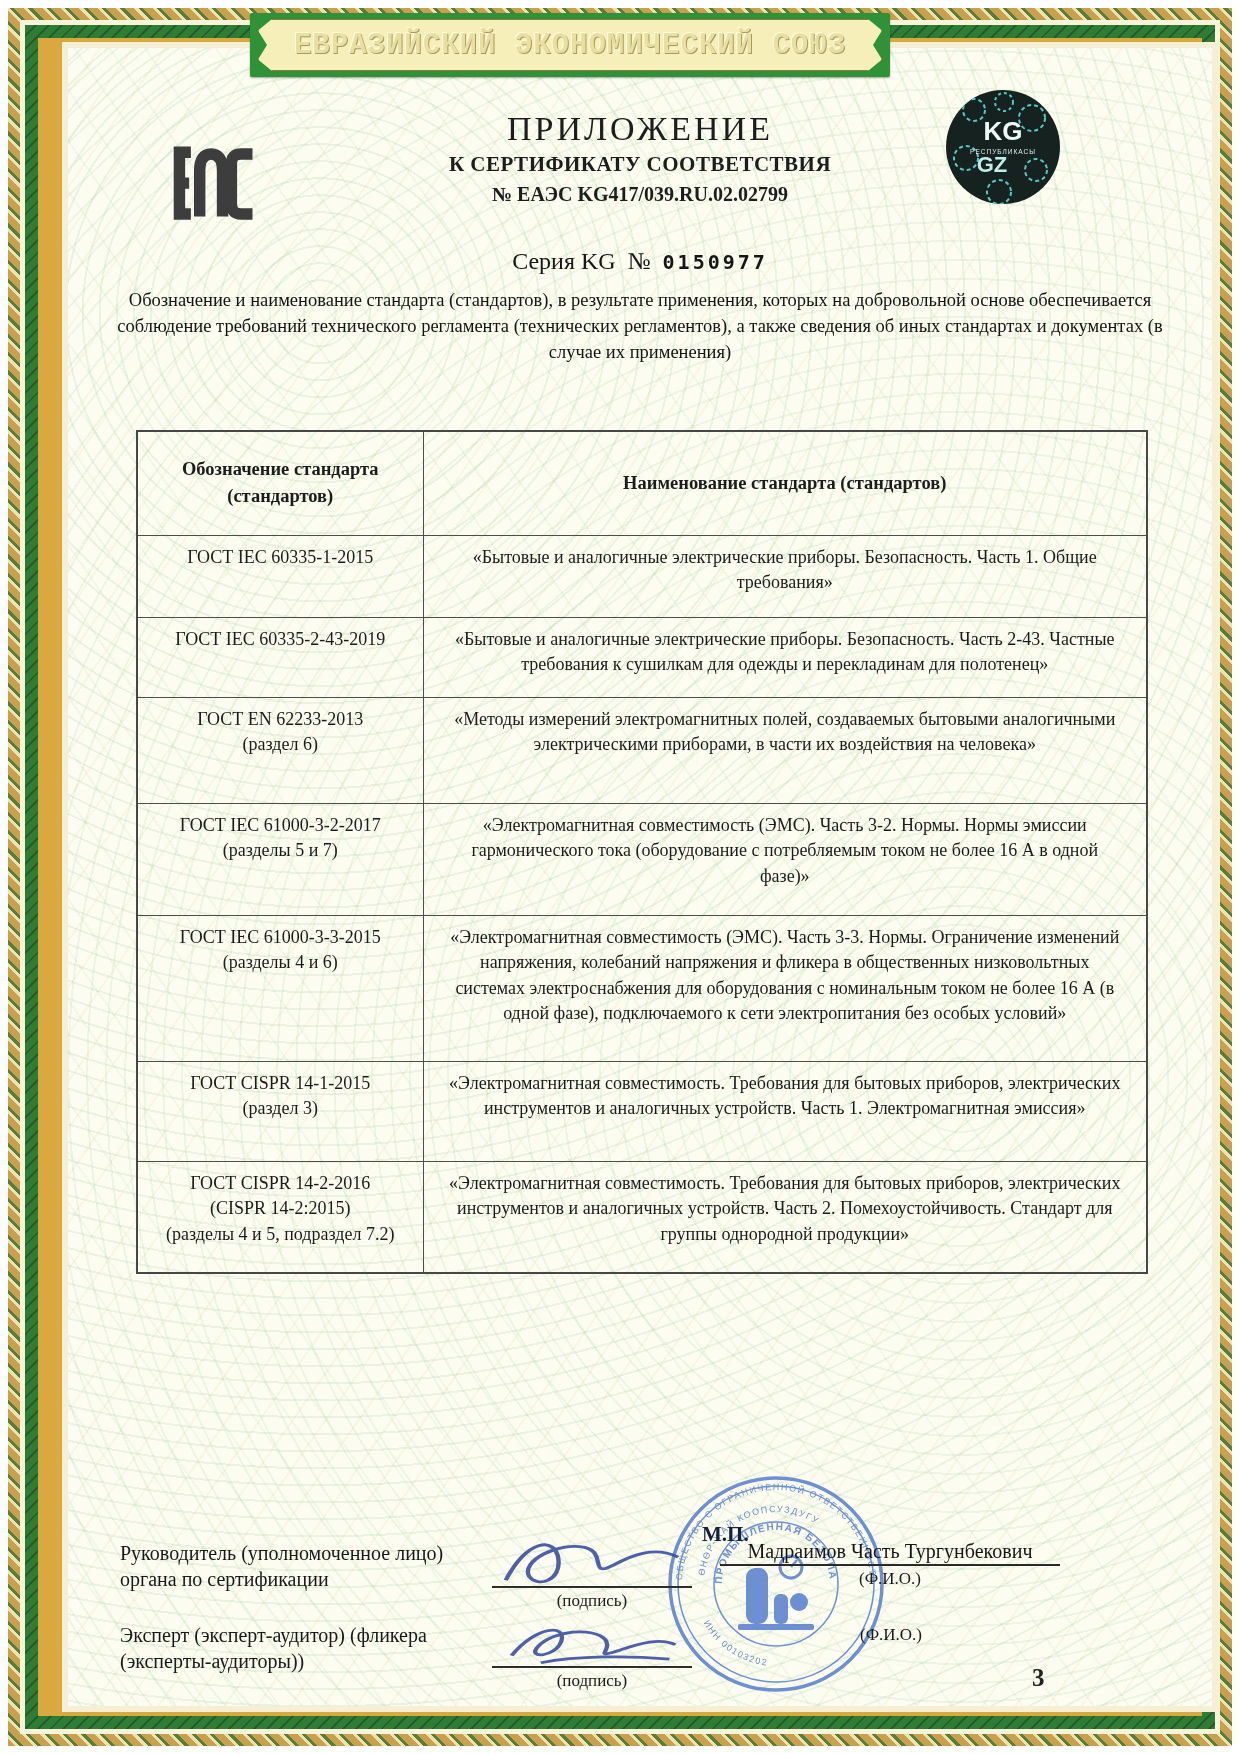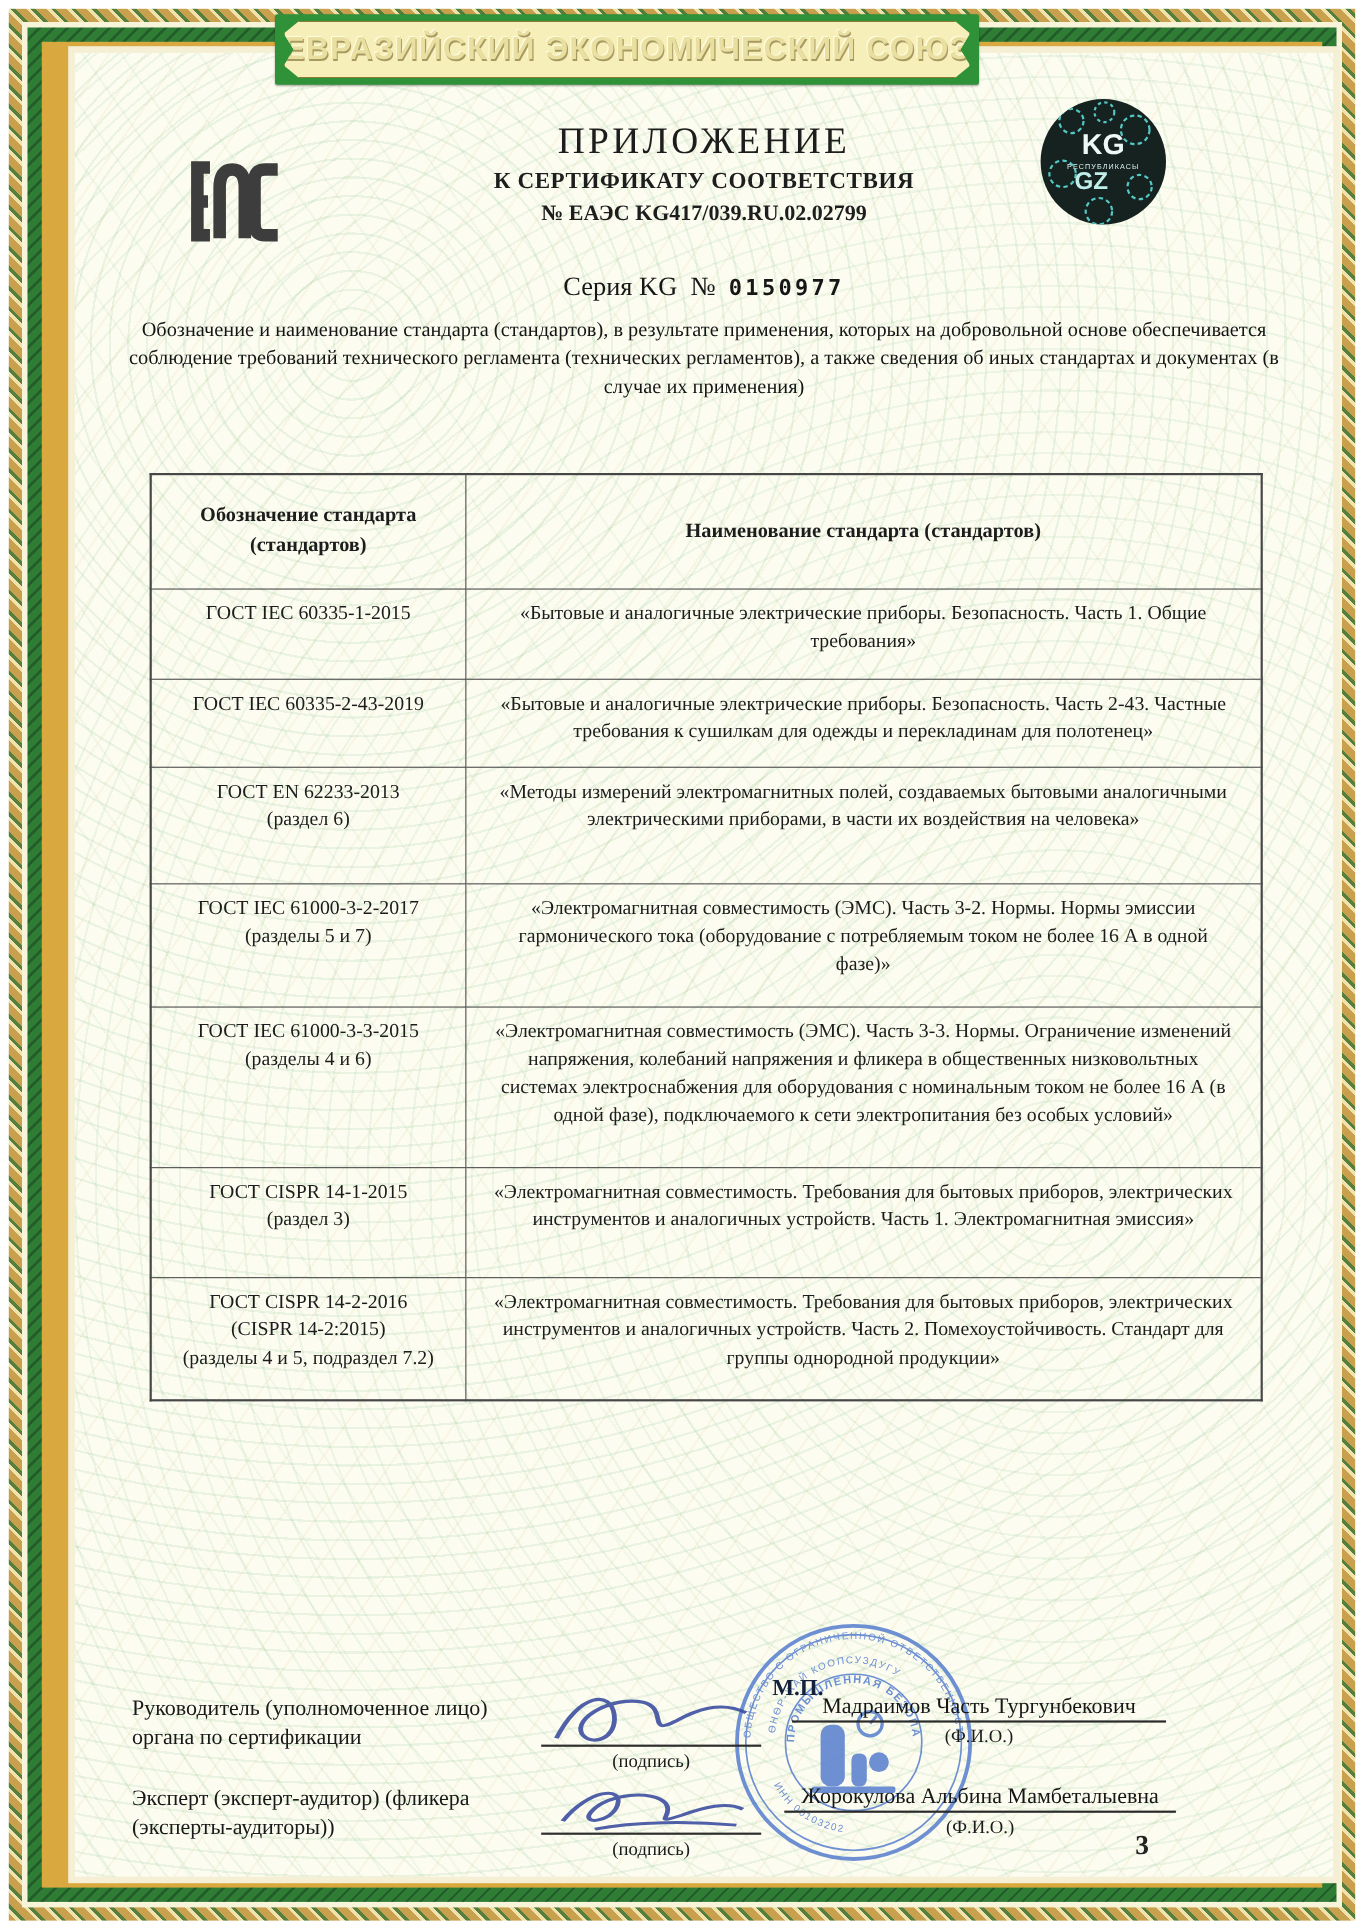--- a/index.html
+++ b/index.html
@@ -26,21 +26,21 @@
       repeating-linear-gradient(-55deg, rgba(215,205,140,0) 0 25px, rgba(215,200,130,.12) 25px 27px);
     overflow: hidden; }
 
   
   .banner { position: absolute; left: 250px; top: 13px; width: 640px; height: 64px;
             background: #2f9238; z-index: 9; padding: 6px 8px; border-radius: 2px;
             box-shadow: 0 1px 2px rgba(0,0,0,.35); }
   .ribbon { width: 100%; height: 100%; background: #f6efb9; border: 1px solid #8a7a33;
             display: flex; align-items: center; justify-content: center;
             clip-path: polygon(14px 0, calc(100% - 14px) 0, 100% 22%, calc(100% - 9px) 50%, 100% 78%, calc(100% - 14px) 100%, 14px 100%, 0 78%, 9px 50%, 0 22%); }
-  .ribbon-text { font-family: Liberation Sans, sans-serif; font-weight: 700; font-size: 29px;
+  .ribbon-text { font-family: Liberation Mono, monospace; font-weight: 700; font-size: 29px;
             letter-spacing: 1px; color: #e9dfa0;
             text-shadow: 1px 1px 0 rgba(115,96,38,.6), -1px -1px 0 rgba(255,252,225,.95); white-space: nowrap; }
 
   
   .eac-logo { position: absolute; left: 100px; top: 94px; }
   .title-block { position: absolute; left: 0; right: 0; top: 62px; text-align: center; color: #1d1d1d; }
   .t1 { font-size: 34px; letter-spacing: 3px; font-weight: 400; }
   .t2 { font-size: 21px; font-weight: 700; margin-top: 4px; letter-spacing: .5px; }
   .t3 { font-size: 20px; font-weight: 700; margin-top: 6px; }
 
@@ -272,21 +272,20 @@
                       <line x1="131" y1="99" x2="137" y2="92" stroke="#5b82cf" stroke-width="2.5"></line>
                     </g>
                   </svg>
                 </div>
 
                 <div class="namecol name1">
                   <div class="name-line">Мадраимов Часть Тургунбекович</div>
                   <div class="caption">(Ф.И.О.)</div>
                 </div>
                 <div class="namecol name2">
-                  <div class="name-line">Жорокулова Альбина Мамбеталыевна</div>
                   <div class="caption">(Ф.И.О.)</div>
                 </div>
 
                 <div class="pagenum">3</div>
               </div>
 
             </div>
           </div>
         </div>
       </div>

